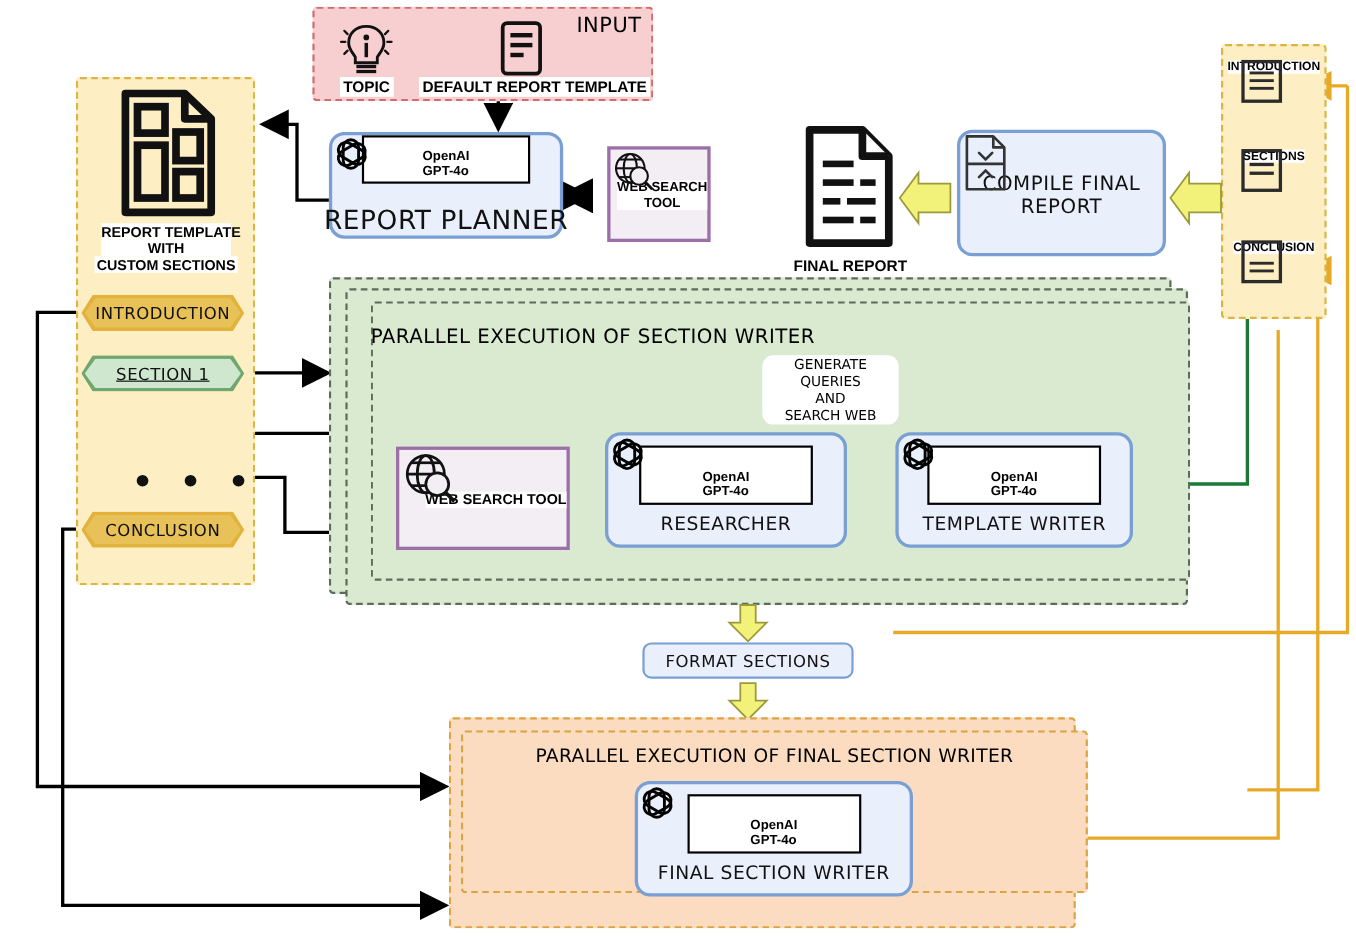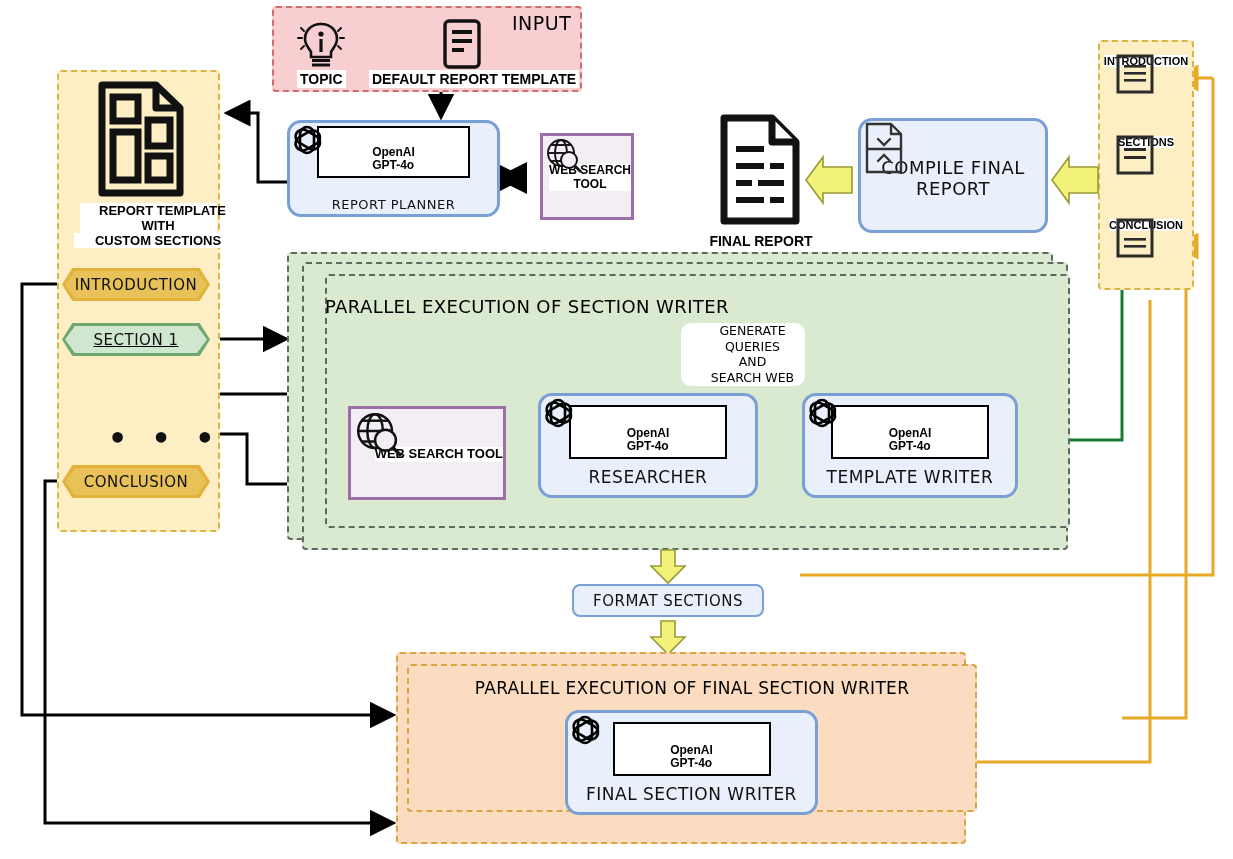--- a/index.html
+++ b/index.html
@@ -1,18 +1,18 @@
 <!DOCTYPE html>
 <html><head>
 <meta charset="utf-8">
 <style>
   html,body{margin:0;padding:0;background:#ffffff;}
   body{width:1233px;height:859px;position:relative;overflow:hidden;
        font-family:"DejaVu Sans","Liberation Sans",sans-serif;}
-  .stage{position:absolute;left:0;top:0;width:985px;height:859px;}
+  .stage{position:absolute;left:12px;top:0;width:985px;height:859px;}
   .abs{position:absolute;box-sizing:border-box;}
 
   
   .panel{border-style:dashed;border-width:2px;border-radius:4px;}
   .panel-input{background:#f8cfd0;border-color:#d06c6c;}
   .panel-yellow{background:#fdeec4;border-color:#d9b545;}
   .panel-green{background:#d9ead0;border-color:#5d6b5d;}
   .panel-orange{background:#fbdcc0;border-color:#d9a441;}
 
   
@@ -39,21 +39,21 @@
   .hexwrap{position:absolute;}
   .hexwrap .outer{position:absolute;inset:0;clip-path:polygon(7% 0,93% 0,100% 50%,93% 100%,7% 100%,0 50%);}
   .hexwrap .inner{position:absolute;inset:3px;clip-path:polygon(7% 0,93% 0,100% 50%,93% 100%,7% 100%,0 50%);
        display:flex;align-items:center;justify-content:center;}
   .hexwrap .inner span{font-size:15px;color:#111;letter-spacing:.5px;white-space:nowrap;}
 
   
   .lab{position:absolute;color:#000;white-space:pre;}
   .lab-bold{font-family:"Liberation Sans",sans-serif;font-weight:bold;}
   .lab-hand{font-family:"DejaVu Sans","Liberation Sans",sans-serif;}
-  .whitebg{background:#fff;padding-left:19px;}
+  .whitebg{background:#fff;}
 
   
   .docchip{position:absolute;display:flex;flex-direction:column;align-items:center;}
   .docchip .cap{font-family:"Liberation Sans",sans-serif;font-weight:bold;font-size:11px;
        color:#000;background:#fff;margin-top:3px;}
 
   svg{position:absolute;left:0;top:0;overflow:visible;}
   .dots{position:absolute;font-size:30px;font-weight:bold;letter-spacing:7px;color:#111;line-height:1;}
 </style>
 </head>
@@ -189,21 +189,21 @@
       <svg width="34" height="34" viewBox="0 0 34 34">
           <g fill="none" stroke="#000" stroke-width="2.6">
         <path d="M17 4 a7 7 0 0 1 7 7 v12 a7 7 0 0 1 -7 7 a7 7 0 0 1 -7 -7 v-12 a7 7 0 0 1 7 -7 z"></path>
         <path d="M6.5 10 a7 7 0 0 1 9.6 -2.6 l10.4 6 a7 7 0 0 1 2.6 9.6 a7 7 0 0 1 -9.6 2.6 l-10.4 -6 a7 7 0 0 1 -2.6 -9.6 z"></path>
         <path d="M6.5 24 a7 7 0 0 0 9.6 2.6 l10.4 -6 a7 7 0 0 0 2.6 -9.6 a7 7 0 0 0 -9.6 -2.6 l-10.4 6 a7 7 0 0 0 -2.6 9.6 z"></path>
       </g>
         </svg>
       <div class="txt"><span>OpenAI</span><br>
         <span>GPT-4o</span></div>
     </div>
-    <div class="cap" style="margin-top:19px;font-size:13px;">REPORT PLANNER</div>
+    <div class="cap" style="margin-top:19px;font-size:24px;">REPORT PLANNER</div>
   </div>
 
   <div class="wst abs" style="left:540px;top:133px;width:94px;height:87px;">
     <svg width="42" height="40" viewBox="0 0 42 40">
         <g fill="none" stroke="#111" stroke-width="1.9">
       <circle cx="18" cy="17" r="13"></circle>
           <ellipse cx="18" cy="17" rx="6" ry="13"></ellipse>
       <line x1="5" y1="17" x2="31" y2="17"></line>
           <line x1="7.5" y1="9" x2="28.5" y2="9"></line>
           <line x1="7.5" y1="25" x2="28.5" y2="25"></line>

